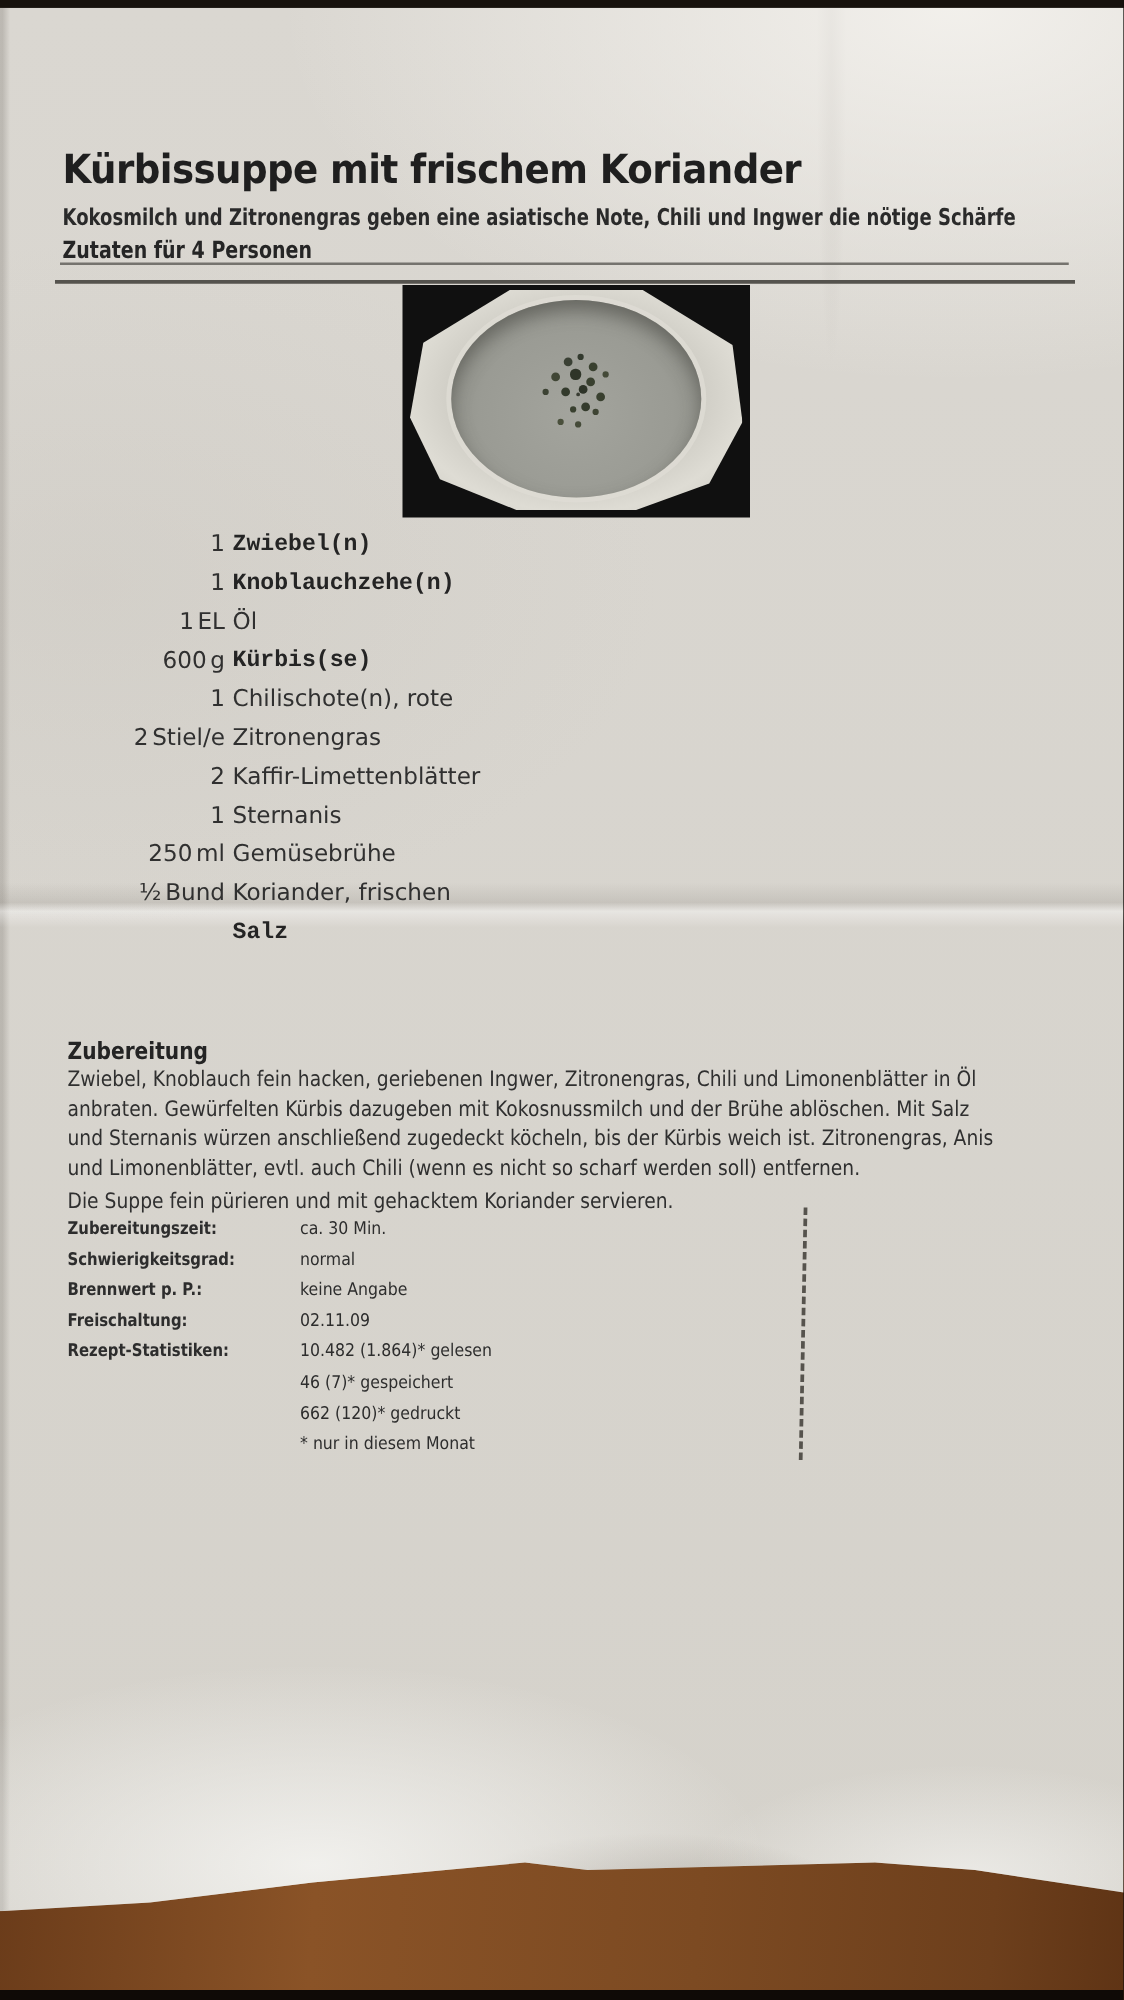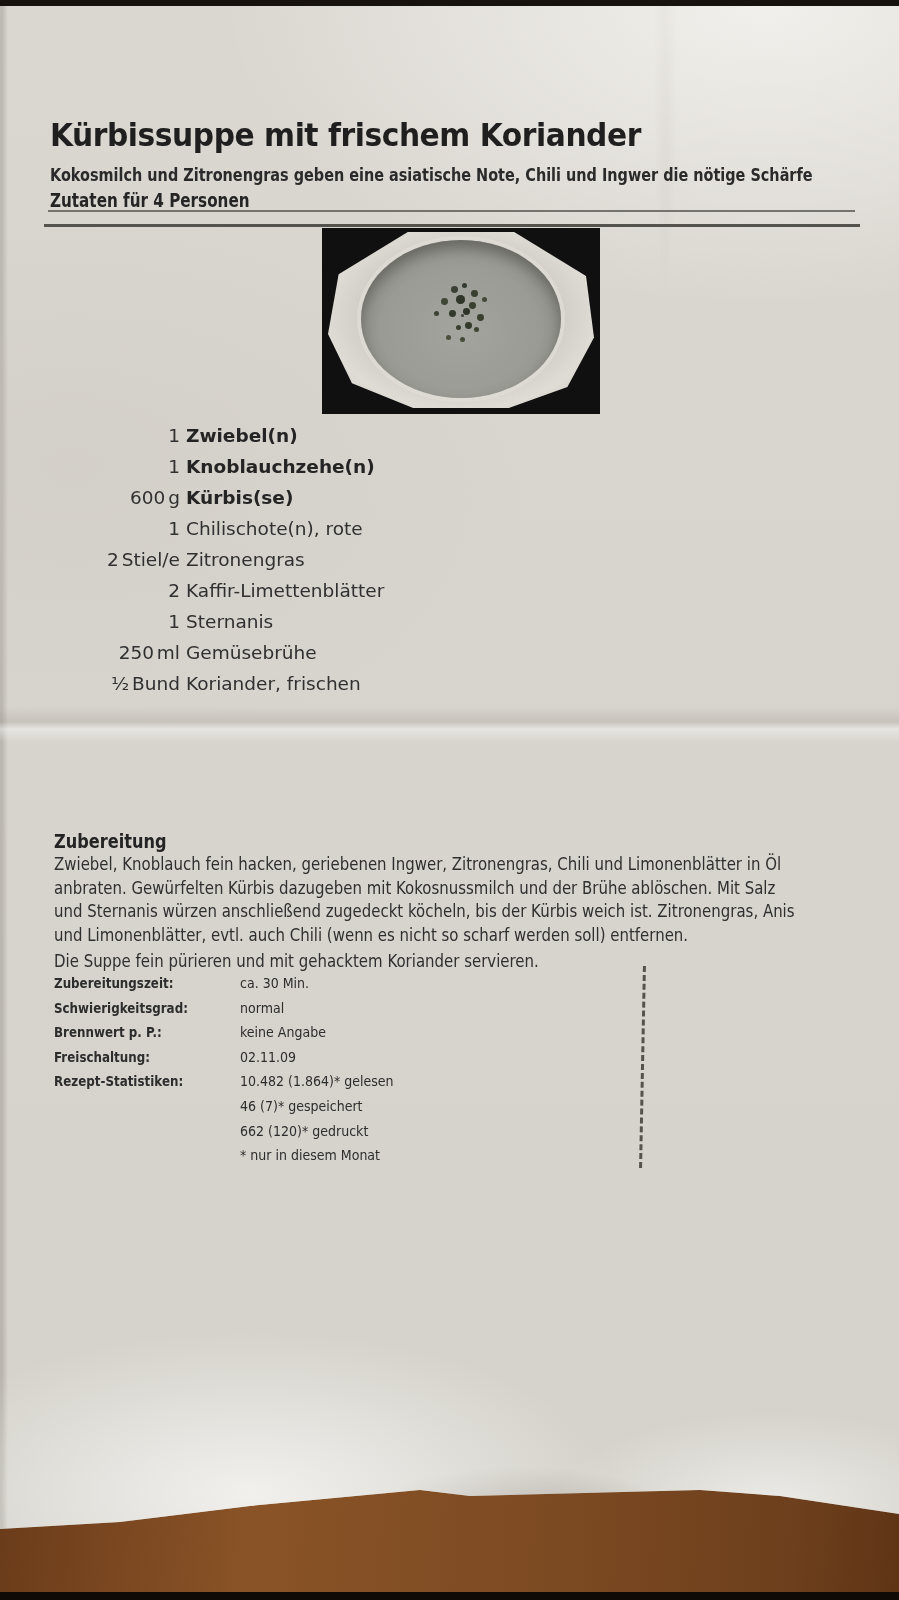--- a/index.html
+++ b/index.html
@@ -43,21 +43,21 @@
   .specks{position:absolute;left:139px;top:86px;width:3px;height:3px;border-radius:50%;background:#3a3d33;
      box-shadow:-8px -26px 0 2px #3a4034,2px -30px 0 1px #333a2e,12px -22px 0 2px #39402f,
        -18px -14px 0 2px #404635,-2px -16px 0 3px #2f3529,10px -10px 0 2px #39402f,
        22px -16px 0 1px #444a38,-26px -2px 0 1px #3c4233,-10px -2px 0 2px #333a2c,
        4px -4px 0 2px #2e3428,18px 2px 0 2px #39402f,6px 10px 0 2px #343b2c,
        -4px 12px 0 1px #39402f,14px 14px 0 1px #3e4433,0 24px 0 1px #454b39,-14px 22px 0 1px #4a503c;}
   
   .ingredients{position:absolute;left:52px;top:414px;width:640px;}
   .ing-row{display:flex;align-items:center;height:31px;font-size:18.5px;color:#303030;}
   .ing-qty{width:128px;text-align:right;padding-right:6px;word-spacing:-3px;flex:none;}
-  .ing-name.b{font-weight:bold;color:#242424;}
+  .ing-name.b{font-weight:bold;color:#242424;font-family:Liberation Mono, monospace;}
   
   .prep-heading{position:absolute;left:54px;top:824px;font-size:19px;font-weight:bold;color:#242424;
      white-space:nowrap;transform:scaleX(.85);transform-origin:0 50%;}
   .prep{position:absolute;left:54px;top:847px;width:830px;font-size:17px;color:#2f2f2f;}
   .prep-line{white-space:nowrap;line-height:23.5px;transform:scaleX(.88);transform-origin:0 50%;}
   .prep-line.p2{margin-top:3px;}
   
   .details{position:absolute;left:54px;top:968px;width:560px;}
   .det-row{position:relative;height:24.6px;font-size:14px;color:#2d2d2d;}
   .det-label{position:absolute;left:0;top:1px;font-weight:bold;white-space:nowrap;
@@ -90,20 +90,24 @@
     <div class="ingredients">
       <div class="ing-row">
           <span class="ing-qty">1</span>
           <span class="ing-name b">Zwiebel(n)</span>
         </div>
       <div class="ing-row">
           <span class="ing-qty">1</span>
           <span class="ing-name b">Knoblauchzehe(n)</span>
         </div>
       <div class="ing-row">
+          <span class="ing-qty">1 EL</span>
+          <span class="ing-name">Öl</span>
+        </div>
+      <div class="ing-row">
           <span class="ing-qty">600 g</span>
           <span class="ing-name b">Kürbis(se)</span>
         </div>
       <div class="ing-row">
           <span class="ing-qty">1</span>
           <span class="ing-name">Chilischote(n), rote</span>
         </div>
       <div class="ing-row">
           <span class="ing-qty">2 Stiel/e</span>
           <span class="ing-name">Zitronengras</span>
@@ -116,20 +120,24 @@
           <span class="ing-qty">1</span>
           <span class="ing-name">Sternanis</span>
         </div>
       <div class="ing-row">
           <span class="ing-qty">250 ml</span>
           <span class="ing-name">Gemüsebrühe</span>
         </div>
       <div class="ing-row">
           <span class="ing-qty">½ Bund</span>
           <span class="ing-name">Koriander, frischen</span>
+        </div>
+      <div class="ing-row">
+          <span class="ing-qty"></span>
+          <span class="ing-name b">Salz</span>
         </div>
     </div>
 
     <div class="prep-heading">Zubereitung</div>
     <div class="prep">
       <div class="prep-line">Zwiebel, Knoblauch fein hacken, geriebenen Ingwer, Zitronengras, Chili und Limonenblätter in Öl</div>
       <div class="prep-line">anbraten. Gewürfelten Kürbis dazugeben mit Kokosnussmilch und der Brühe ablöschen. Mit Salz</div>
       <div class="prep-line">und Sternanis würzen anschließend zugedeckt köcheln, bis der Kürbis weich ist. Zitronengras, Anis</div>
       <div class="prep-line">und Limonenblätter, evtl. auch Chili (wenn es nicht so scharf werden soll) entfernen.</div>
       <div class="prep-line p2">Die Suppe fein pürieren und mit gehacktem Koriander servieren.</div>

